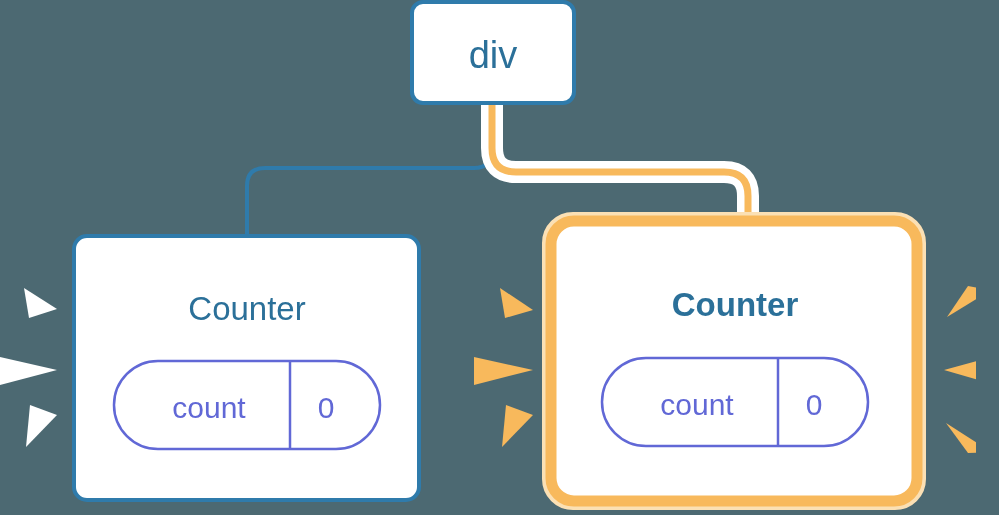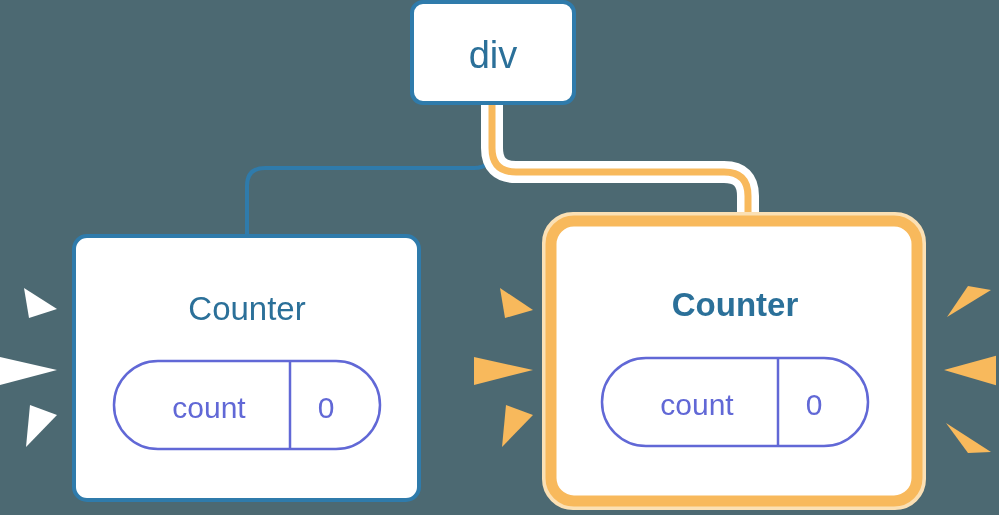--- a/index.html
+++ b/index.html
@@ -9,21 +9,20 @@
   }
   body {
     font-family: "Liberation Sans", sans-serif;
   }
   #stage {
     position: relative;
     width: 976px;
     height: 515px;
     background: #4c6972;
     overflow: hidden;
-    padding-left: 20px;
   }
   #diagram {
     position: absolute;
     inset: 0;
     width: 999px;
     height: 515px;
     display: block;
   }
   .node-label {
     font-family: "Liberation Sans", sans-serif;

